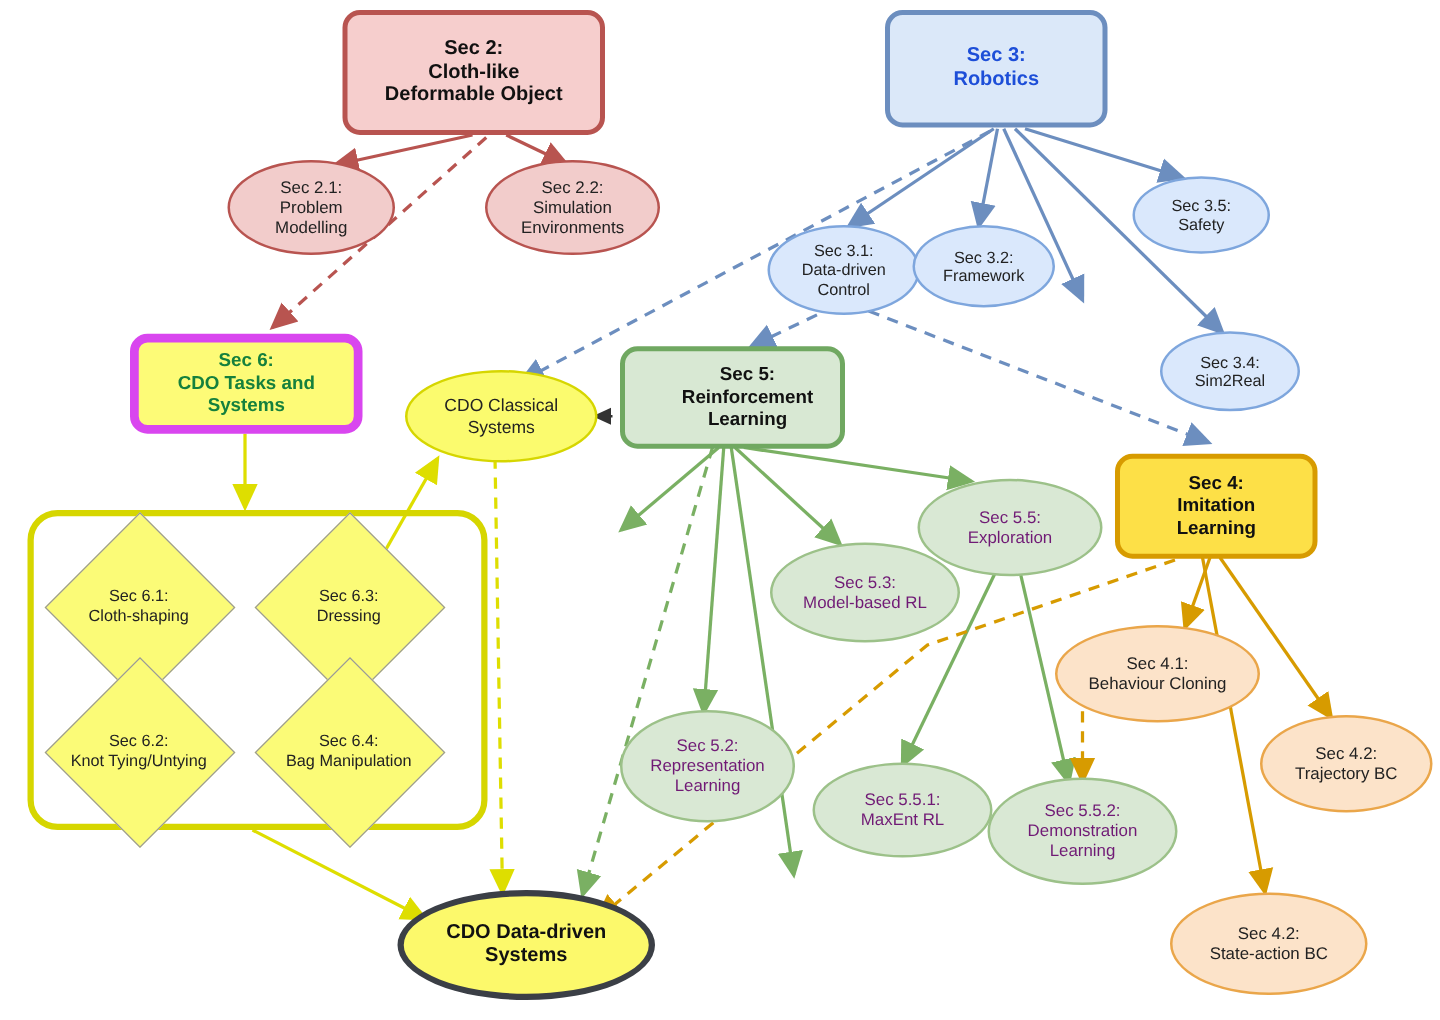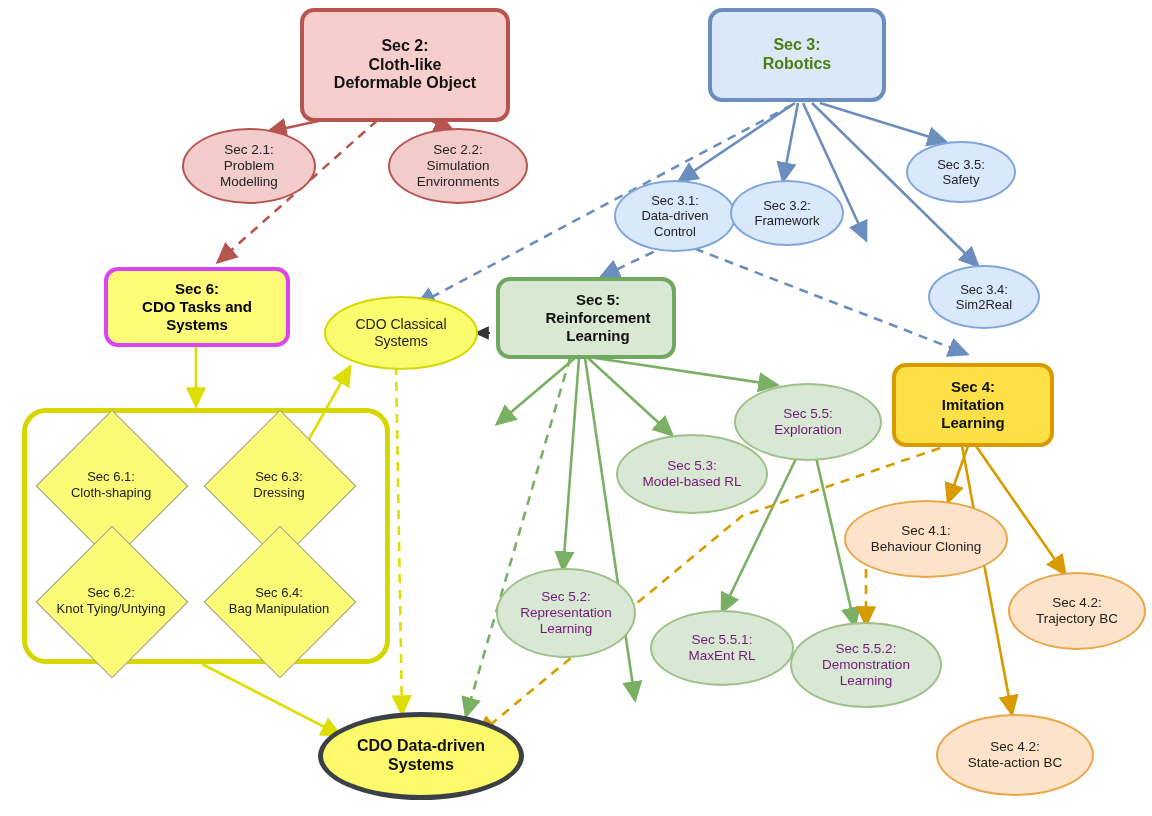--- a/index.html
+++ b/index.html
@@ -5,24 +5,24 @@
   html,body{margin:0;padding:0;background:#ffffff;}
   body{font-family:"Liberation Sans","DejaVu Sans",sans-serif;}
   #stage{position:relative;width:1152px;height:816px;overflow:hidden;background:#fff;}
   #edges{position:absolute;left:0;top:0;width:1152px;height:816px;}
   .node{position:absolute;box-sizing:border-box;display:flex;align-items:center;justify-content:center;text-align:center;}
   .node .lbl{display:block;width:100%;line-height:1.18;}
 
   
   .rrect{border-radius:14px;font-weight:bold;}
   .rrect.sec2{background:#f6cecd;border:4px solid #b85450;color:#111;}
-  .rrect.sec3{background:#dbe8f9;border:4px solid #6c8ebf;color:#4d7c0f;}
+  .rrect.sec3{background:#dbe8f9;border:4px solid #6c8ebf;color:#1d4ed8;}
   .rrect.sec5{background:#d8e8d3;border:4px solid #70a861;color:#111;padding-left:24px;}
   .rrect.sec4{background:#fde047;border:4px solid #d79b00;color:#111;}
-  .rrect.sec6{background:#fdfb77;border:4px solid #d946ef;color:#000000;}
+  .rrect.sec6{background:#fdfb77;border:7px solid #d946ef;color:#15803d;}
 
   
   .ell{border-radius:50%;}
   .ell.red{background:#f2cccb;border:2px solid #b85450;color:#222;}
   .ell.blue{background:#dae8fc;border:2px solid #7ea6dd;color:#222;}
   .ell.green{background:#d9e8d4;border:2px solid #9cc189;color:#701a75;}
   .ell.orange{background:#fce3c9;border:2px solid #eaa64a;color:#222;}
   .ell.yellowplain{background:#fbfb6e;border:2px solid #d6d600;color:#222;}
   .ell.yellowstrong{background:#fcf96b;border:5px solid #3b3f46;color:#111;font-weight:bold;}
 
@@ -104,21 +104,21 @@
       <path d="M968,446 L948,502" stroke="#d79b00" marker-end="url(#ar-orange)"></path>
       <path d="M976,446 L1065,574" stroke="#d79b00" marker-end="url(#ar-orange)"></path>
       <path d="M962,446 L1012,714" stroke="#d79b00" marker-end="url(#ar-orange)"></path>
 
       <path d="M940,448 L742,516 L478,735" stroke="#d79b00" stroke-dasharray="9 7" marker-end="url(#ar-orange)"></path>
 
       <path d="M866,569 L866,625" stroke="#d79b00" stroke-dasharray="9 7" marker-end="url(#ar-orange)"></path>
     </g>
   </svg>
 
-  <div class="node rrect sec2" style="left:300px;top:8px;width:210px;height:114px;font-size:16px;">
+  <div class="node rrect sec2" style="left:274px;top:8px;width:210px;height:100px;font-size:16px;">
     <span class="lbl">
       <span>Sec 2:</span><br>
       <span>Cloth-like</span><br>
       <span>Deformable Object</span>
     </span>
   </div>
 
   <div class="node ell red" style="left:182px;top:128px;width:134px;height:76px;font-size:13.5px;">
     <span class="lbl">
       <span>Sec 2.1:</span><br>

